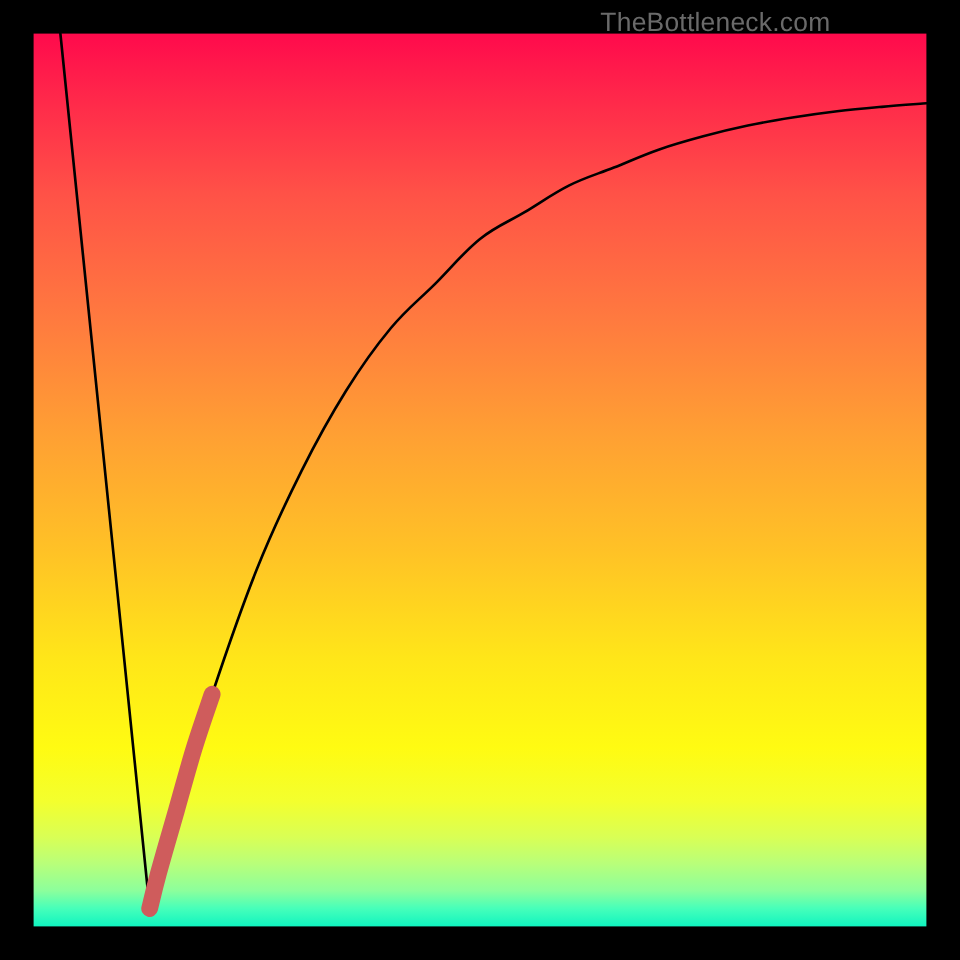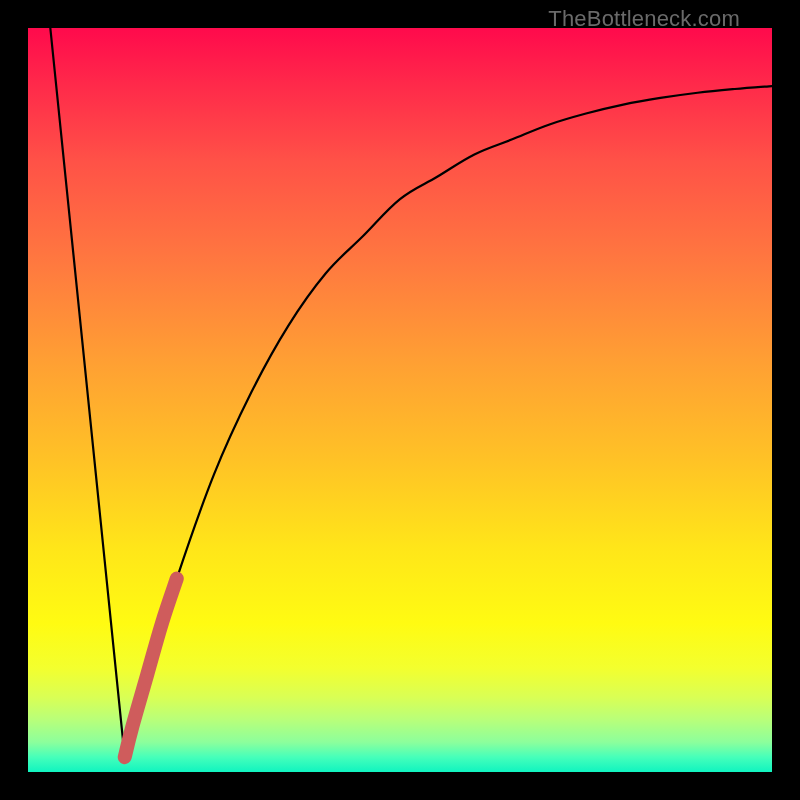--- a/index.html
+++ b/index.html
@@ -9,21 +9,20 @@
     height: 800px;
     background: #000;
     overflow: hidden;
     font-family: Arial, Helvetica, sans-serif;
   }
   .frame {
     position: relative;
     width: 706px;
     height: 800px;
     background: #000;
-    padding-left: 48px;
   }
   .watermark {
     position: absolute;
     top: 6px;
     right: 14px;
     color: #6a6a6a;
     font-size: 22px;
     font-weight: 500;
     letter-spacing: 0.2px;
     z-index: 10;

